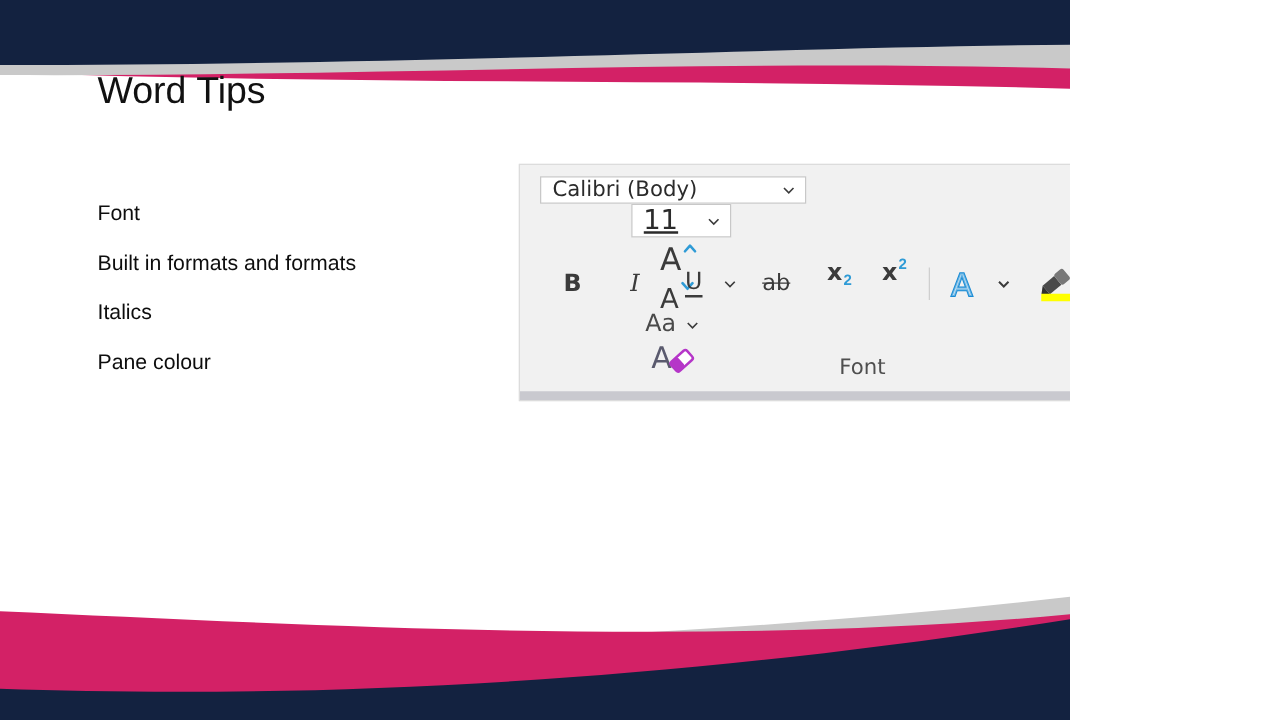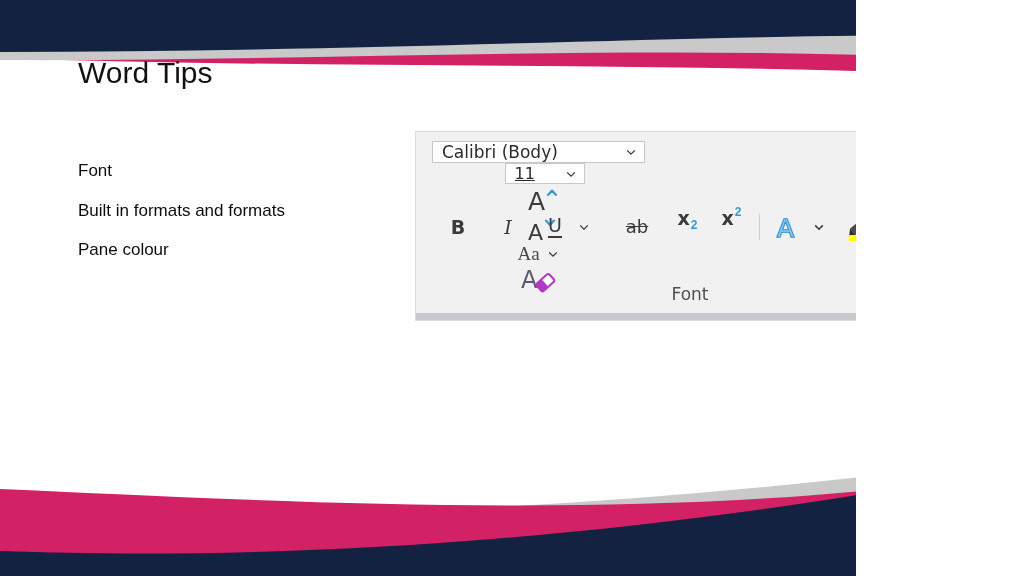--- a/index.html
+++ b/index.html
@@ -109,21 +109,21 @@
   .combo.font-name { width: 213px; }
   .combo.font-size { width: 80px; margin-left: 12px; }
   .combo .combo-text {
     flex: 1;
     font-size: 17px;
     color: #2b2b2b;
     font-family: "DejaVu Sans", sans-serif;
     white-space: nowrap;
     overflow: hidden;
   }
-  .combo .combo-text.small { font-size: 16px; text-decoration: underline; }
+  .combo .combo-text.small { font-size: 22px; text-decoration: underline; }
 
   .chev {
     width: 14px;
     height: 14px;
     flex: 0 0 auto;
     display: inline-block;
   }
 
   .icon-btn {
     display: flex;
@@ -140,21 +140,21 @@
     background: #cfcfcf;
     margin: 0 9px;
   }
 
   
   .glyph {
     font-family: "DejaVu Sans", sans-serif;
     color: #3b3b3b;
     line-height: 1;
   }
-  .glyph-Aa  { font-size: 19px; color: #4a4a4a; font-family: Liberation Serif, serif; }
+  .glyph-Aa  { font-size: 19px; color: #4a4a4a; }
   .glyph-B   { font-size: 19px; font-weight: bold; color: #3b3b3b; }
   .glyph-I   { font-size: 19px; font-style: italic; color: #3b3b3b; font-family: "DejaVu Serif", serif;}
   .glyph-U   { font-size: 19px; color: #3b3b3b; border-bottom: 2px solid #3b3b3b; padding-bottom: 1px;}
   .glyph-strike { font-size: 18px; color: #3b3b3b; text-decoration: line-through; }
   .glyph-x   { font-size: 19px; font-weight: bold; color: #3b3b3b; }
   .sub-sup { font-size: 12px; font-weight: bold; color: #2f9bd6; }
 
   .font-group-label {
     position: absolute;
     left: 0;
@@ -191,20 +191,21 @@
     <path d="M0,489 C300,502 690,526 1024,470 L1024,576 L0,576 Z" fill="#d32166"></path>
 
     <path d="M0,551 C260,560 600,547 1024,466 L1024,576 L0,576 Z" fill="#132240"></path>
   </svg>
 
   <div class="title">Word Tips</div>
 
   <div class="body-list">
     <div class="bullet">Font</div>
     <div class="bullet">Built in formats and formats</div>
+    <div class="bullet">Italics</div>
     <div class="bullet">Pane colour</div>
   </div>
 
   <div class="ribbon">
     <div class="ribbon-inner">
 
       <div class="row row-1">
 
         <div class="combo font-name">
           <span class="combo-text">Calibri (Body)</span>
@@ -268,21 +269,21 @@
           <span class="glyph glyph-I">I</span>
         </div>
 
         <div class="icon-btn" style="width:24px; margin-left:16px;">
           <span class="glyph glyph-U">U</span>
         </div>
         <svg class="chev" viewBox="0 0 14 14" style="margin-left:7px;">
           <path d="M3.2 5.4 L7 9.2 L10.8 5.4" fill="none" stroke="#3b3b3b" stroke-width="1.3"></path>
         </svg>
 
-        <div class="icon-btn" style="width:30px; margin-left:28px;">
+        <div class="icon-btn" style="width:30px; margin-left:12px;">
           <span class="glyph glyph-strike">ab</span>
         </div>
 
         <div class="icon-btn" style="width:26px; margin-left:16px; align-items:baseline;">
           <span class="glyph glyph-x">x</span>
           <span class="sub-sup" style="position:relative; top:4px; left:1px;">2</span>
         </div>
 
         <div class="icon-btn" style="width:26px; margin-left:12px; align-items:baseline;">
           <span class="glyph glyph-x">x</span>

